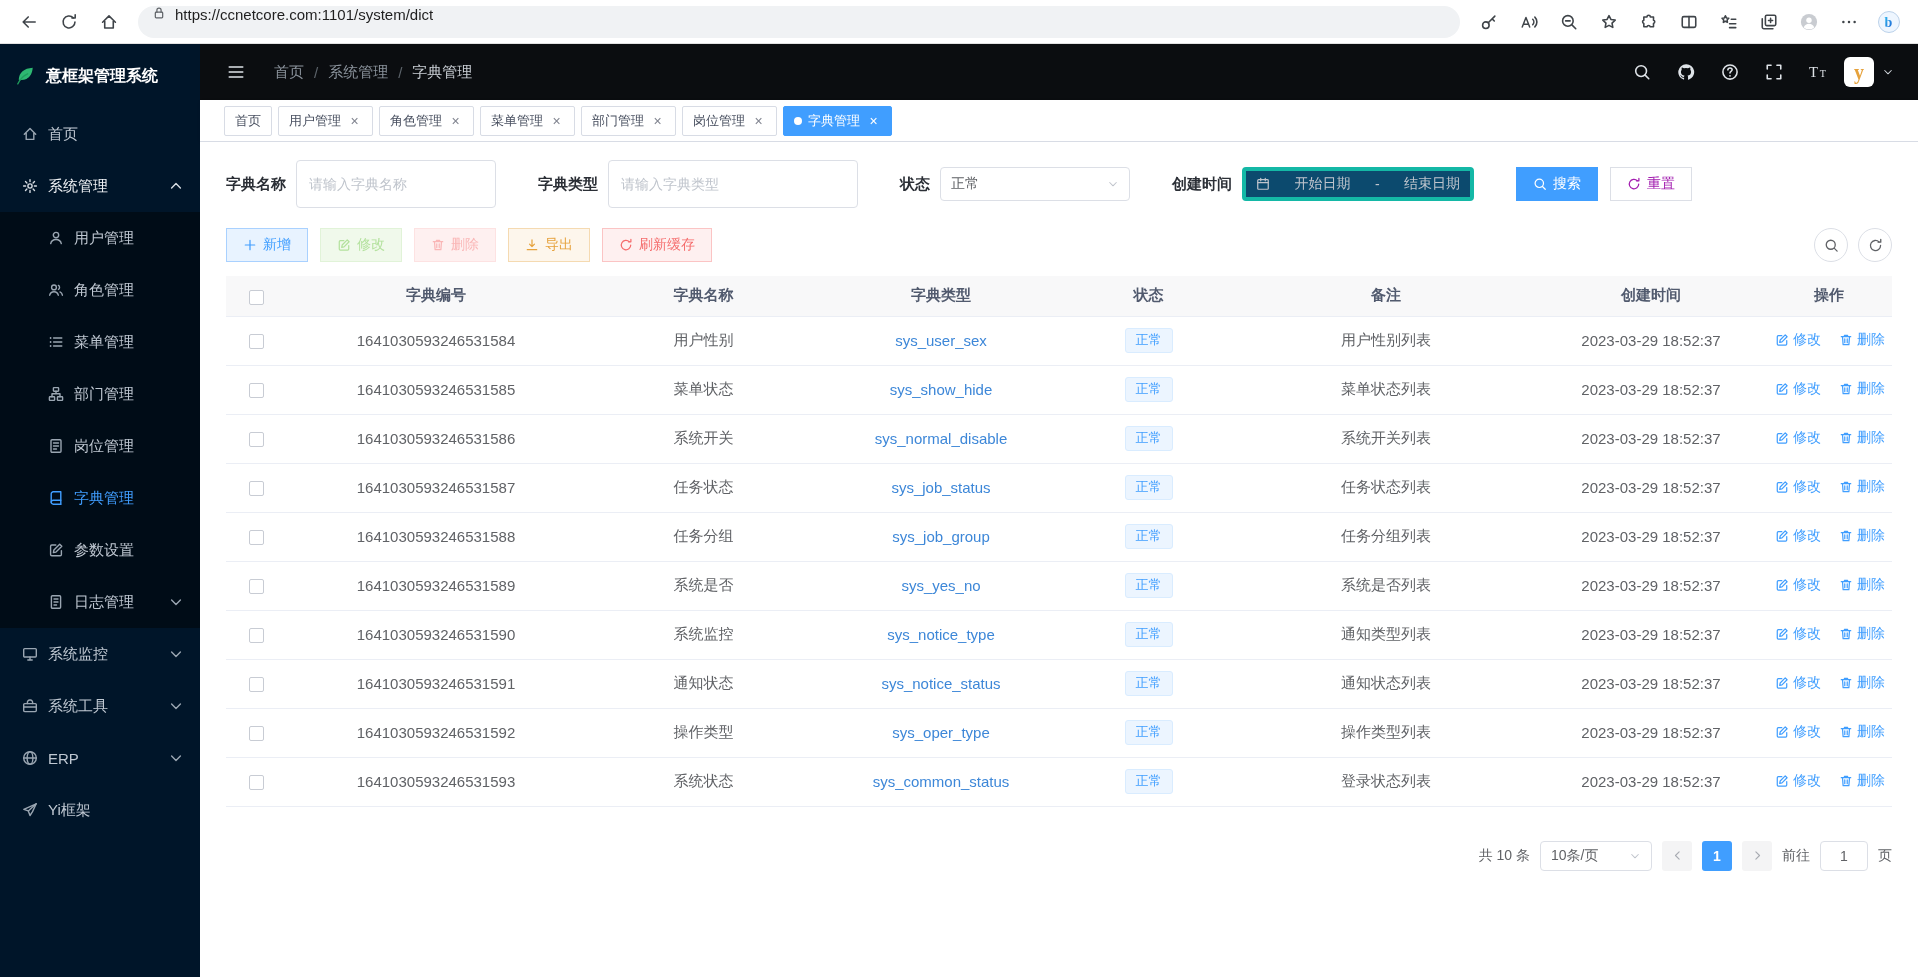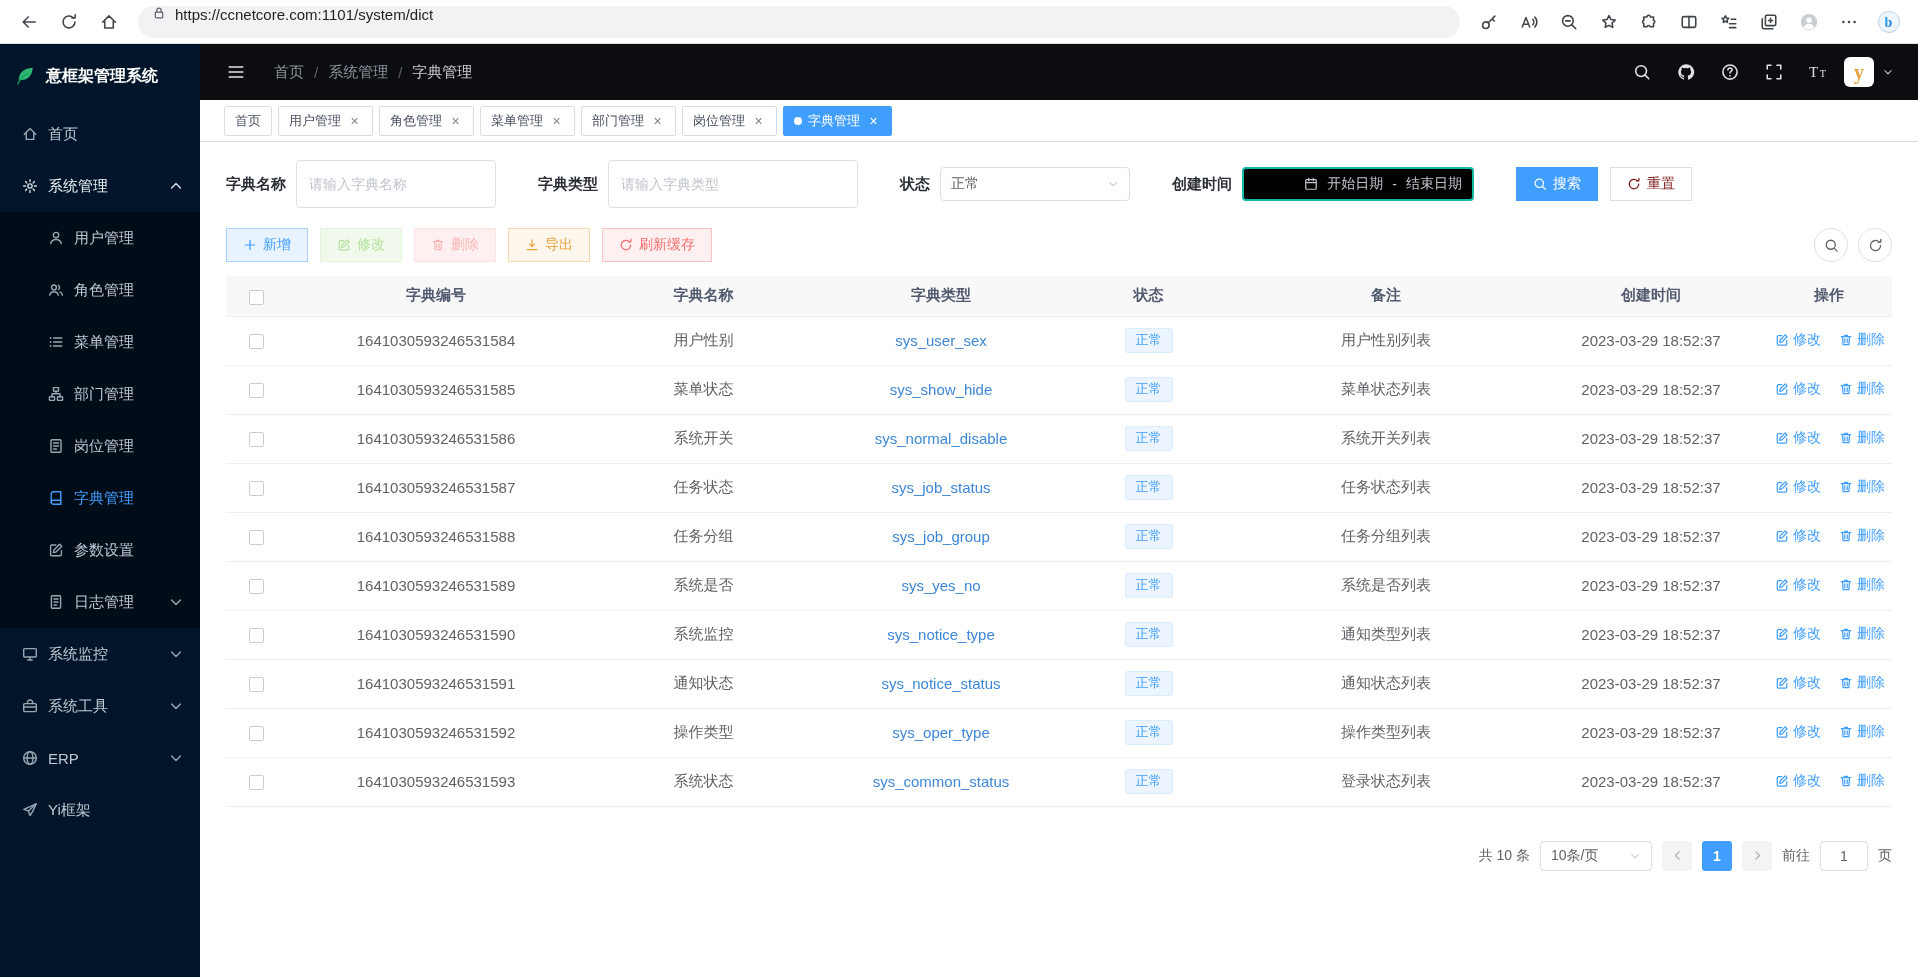--- a/index.html
+++ b/index.html
@@ -61,28 +61,28 @@
   
   .content{flex:1;background:#fff;padding:18px 26px;overflow:hidden}
   .search-row{display:flex;align-items:center}
   .fgroup{display:flex;align-items:center;gap:10px;margin-right:42px}
   .f-label{font-size:15px;font-weight:bold;color:#2b2f36;white-space:nowrap}
   .el-input{height:48px;border:1px solid #dcdfe6;border-radius:4px;padding:0 12px;font-size:14px;color:#606266;outline:none;background:#fff;font-family:inherit}
   .el-input::placeholder{color:#bfc4cc}
   .el-select{height:34px;border:1px solid #dcdfe6;border-radius:4px;background:#fff;display:flex;align-items:center;justify-content:space-between;padding:0 10px;font-size:14px;color:#606266}
   .sel-caret{color:#c0c4cc}
   .sel-caret svg{width:12px;height:12px}
-  .el-date{height:34px;border:2px solid #14b8a6;border-radius:4px;background:#000000;display:flex;align-items:center;justify-content:flex-end;gap:9px;padding:0 10px;font-size:14px}
+  .el-date{height:34px;border:4px solid #14b8a6;border-radius:4px;background:#0c4a6e;display:flex;align-items:center;justify-content:space-between;gap:9px;padding:0 10px;font-size:14px}
   .el-date .mi{color:#c0c4cc}
   .el-date .mi svg{width:14px;height:14px}
   .ph,.range-sep{color:#bfc4cc;white-space:nowrap}
   .btn{height:34px;border-radius:0;display:inline-flex;align-items:center;gap:6px;padding:0 16px;font-size:14px;border:1px solid transparent;background:#fff;font-family:inherit;white-space:nowrap}
   .btn .mi svg{width:14px;height:14px}
   .btn-primary{background:#409eff;border-color:#409eff;color:#fff}
-  .btn-default{border-color:#dcdfe6;color:#7f1d1d}
+  .btn-default{border-color:#dcdfe6;color:#a21caf}
   .plain-primary{background:#e8f3ff;border-color:#a9d1ff;color:#409eff}
   .plain-success{background:#f0f9eb;border-color:#e1f3d8;color:#b3e19d}
   .plain-danger-dis{background:#fef0f0;border-color:#fde2e2;color:#fab6b6}
   .plain-warning{background:#fdf6ec;border-color:#f5dab1;color:#e6a23c}
   .plain-danger{background:#fef0f0;border-color:#fbc4c4;color:#f56c6c}
 
   .toolbar{display:flex;align-items:flex-end;gap:12px;margin:20px 0 14px}
   .toolbar-right{margin-left:auto;display:flex;gap:10px}
   .circle-btn{width:34px;height:34px;border:1px solid #dcdfe6;border-radius:50%;background:#fff;display:flex;align-items:center;justify-content:center;color:#606266}
   .circle-btn svg{width:15px;height:15px}

